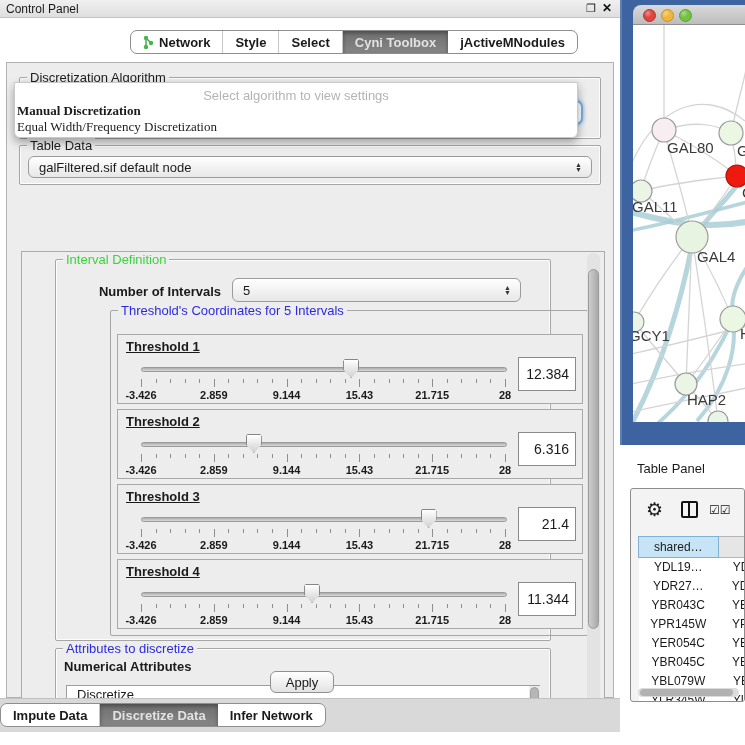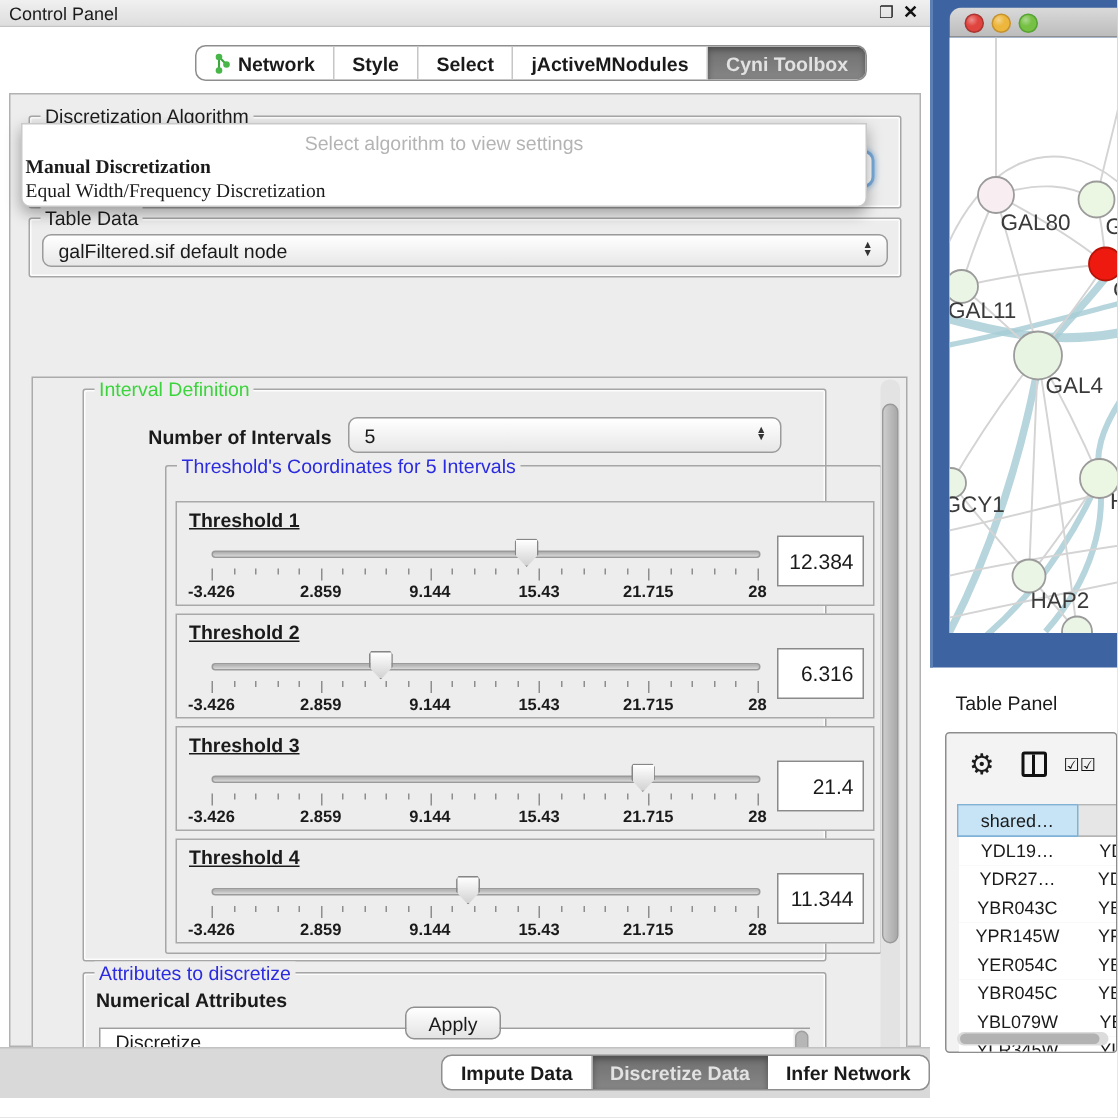--- a/index.html
+++ b/index.html
@@ -15,21 +15,21 @@
   .cp-title { left:6px; top:2px; }
   .float-icon { left:586px; top:2px; font-size:11px; color:#222; }
   .close-icon { left:602px; top:1px; font-size:12px; font-weight:bold; color:#111; }
 
   .seg-group { display:flex; background:#fff; border:1px solid #8e8e8e; border-radius:7px; overflow:hidden; height:24px; }
   .seg { display:flex; align-items:center; gap:5px; padding:0 12px; font-size:13px; font-weight:600; border-right:1px solid #c6c6c6; cursor:default; }
   .seg:last-child { border-right:none; }
   .seg.selected { background:linear-gradient(#6f6f6f,#868686); color:#e2e2e2; box-shadow:inset 0 2px 4px rgba(0,0,0,.35); border-right:none; }
   .top-tabs-row { left:0; top:30px; width:620px; display:flex; justify-content:center;margin-left:44px; }
   .bottom-strip { left:0; top:698px; width:620px; height:34px; background:#d9d9d9; border-top:1px solid #c2c2c2; }
-  .bottom-tabs-row { left:0; top:703px; width:620px; display:flex; justify-content:flex-end; }
+  .bottom-tabs-row { left:0; top:703px; width:620px; display:flex; justify-content:flex-start; }
 
   .content-panel { left:6px; top:62px; width:608px; height:636px; background:#ededed; border:1px solid #b2b2b2; }
 
   .groupbox { position:absolute; border:1px solid #a6a6a6; border-radius:2px; box-shadow:1px 1px 0 #fdfdfd inset, -1px -1px 0 #fdfdfd inset; }
   .group-title { position:absolute; top:-8px; left:7px; background:#ededed; padding:0 3px; font-size:13px; }
   .t-black { color:#1c1c1c; }
   .t-green { color:#3cd43c; }
   .t-blue  { color:#2b2bdf; }
 
   .combo { position:absolute; background:linear-gradient(#ffffff,#e7e7e7); border:1px solid #9b9b9b; border-radius:6px; font-size:13px; display:flex; align-items:center; padding:0 22px 0 10px; }
@@ -114,25 +114,25 @@
             </svg>
           </span>
           <span>Network</span>
         </div>
         <div class="seg">
           <span>Style</span>
         </div>
         <div class="seg">
           <span>Select</span>
         </div>
+        <div class="seg selected">
+          <span>Cyni Toolbox</span>
+        </div>
         <div class="seg">
           <span>jActiveMNodules</span>
-        </div>
-        <div class="seg selected">
-          <span>Cyni Toolbox</span>
         </div>
       </div>
   </div>
 
   <div class="abs content-panel">
 
     <div class="groupbox" style="left:12px; top:14px; width:582px; height:62px;">
       <span class="group-title t-black">Discretization Algorithm</span>
     </div>
     <div class="abs focus-combo" style="left:20px; top:37px;"></div>

